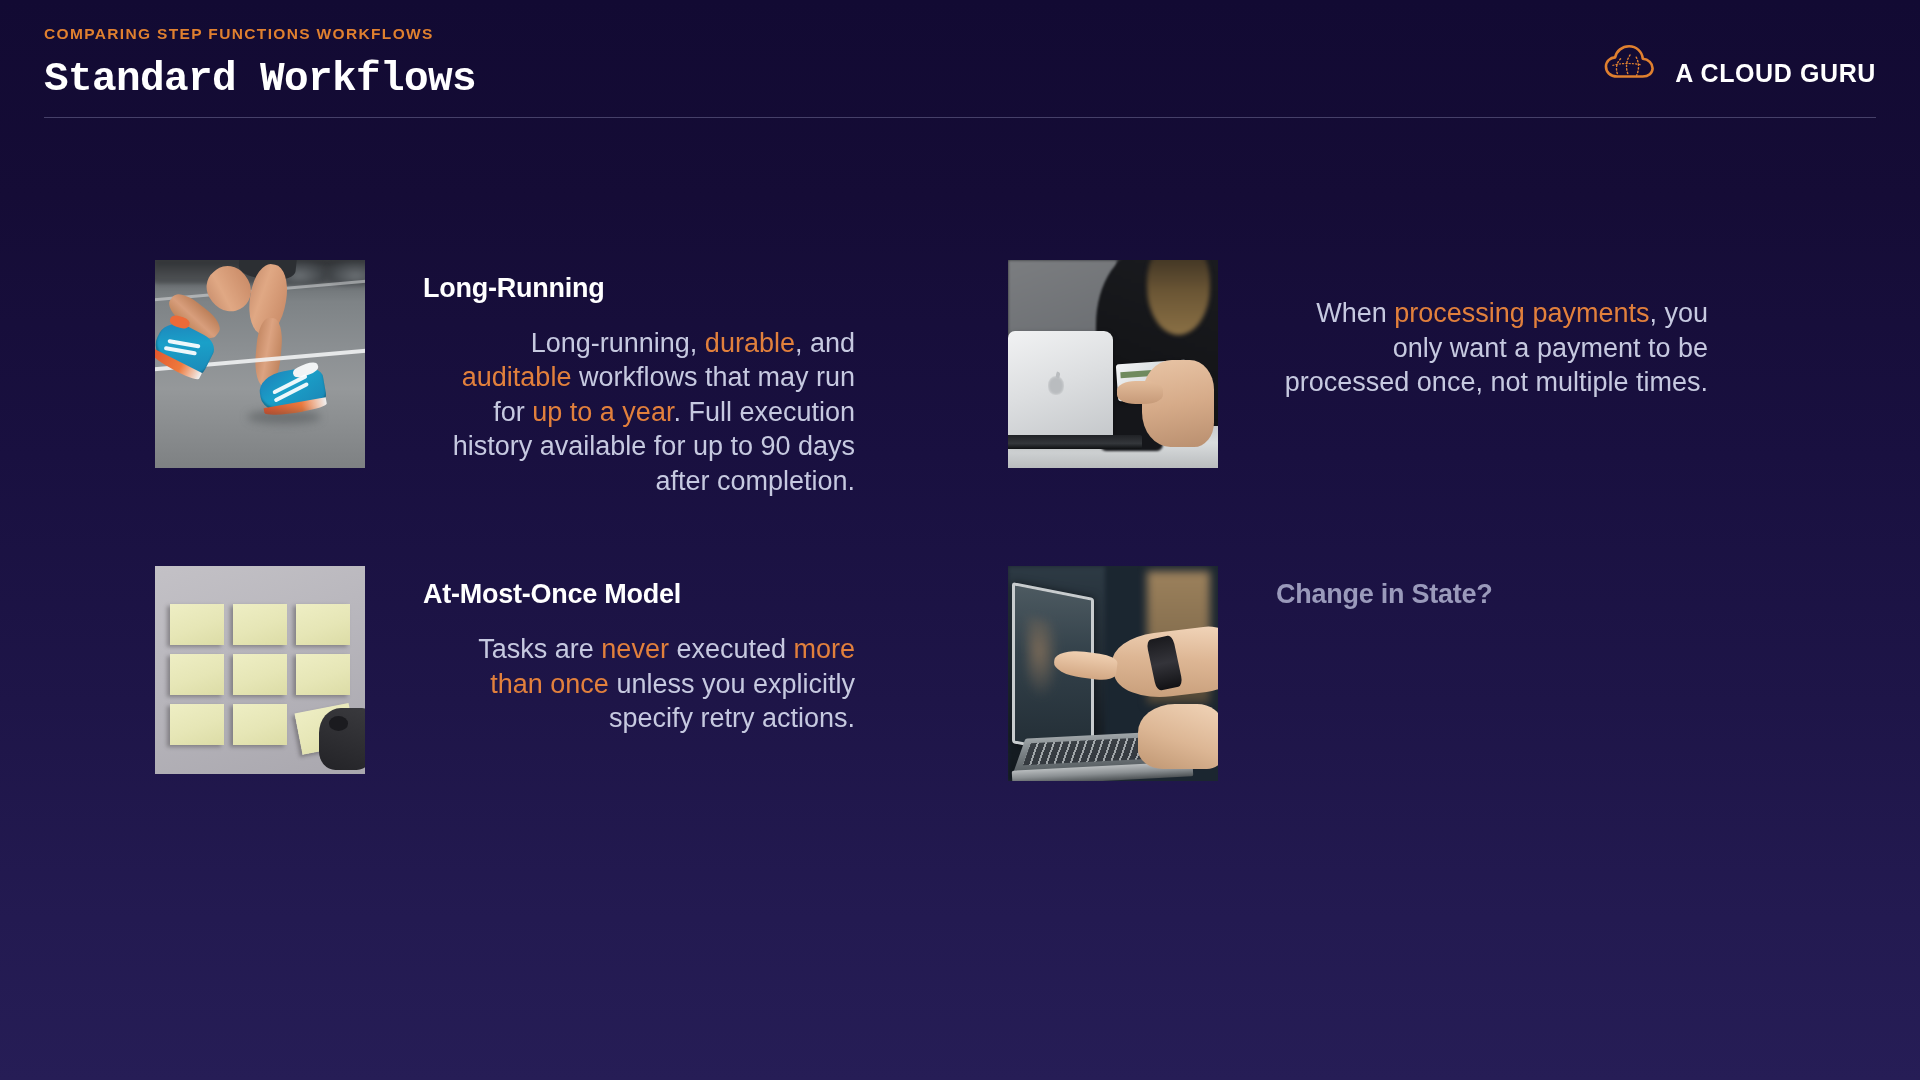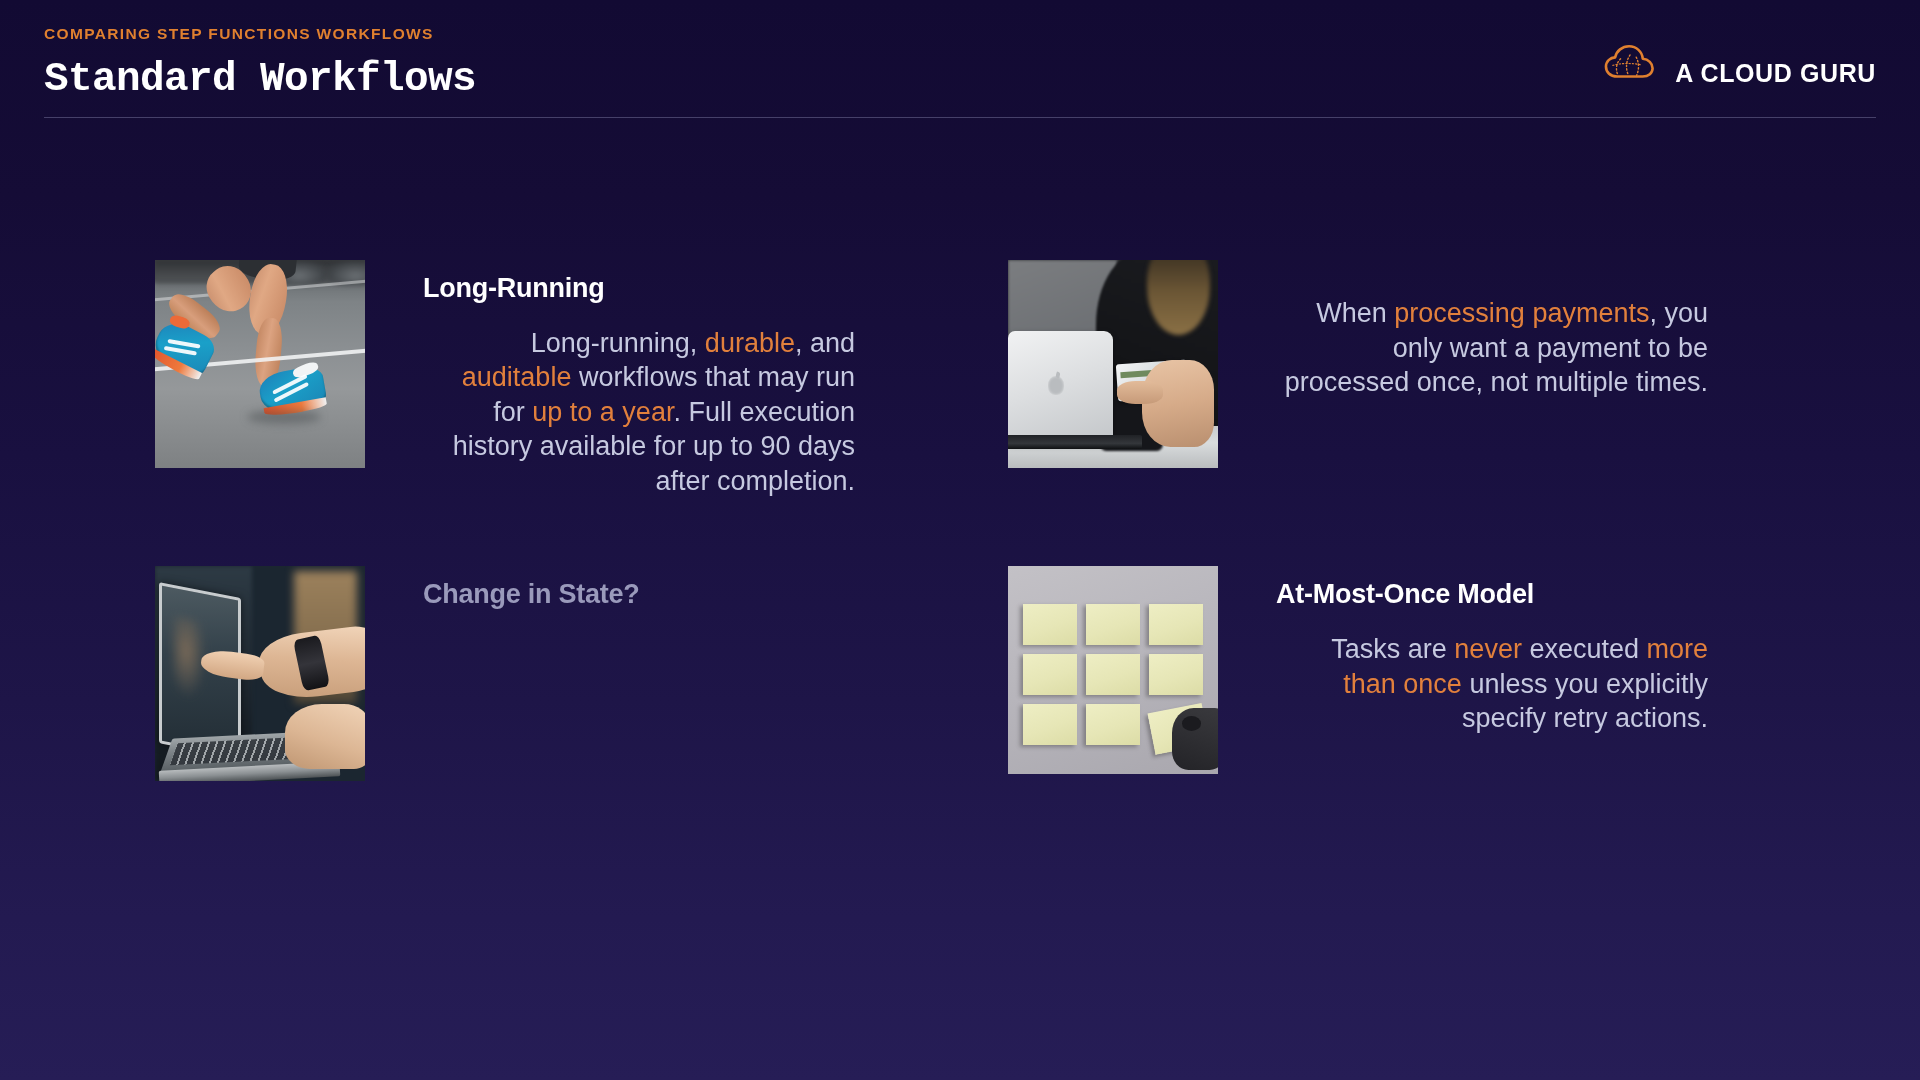--- a/index.html
+++ b/index.html
@@ -525,39 +525,20 @@
           <div class="finger"></div>
         </div>
       </div>
       <div class="card-body">
         <p class="card-text">
           <span>When </span><span class="hl">processing payments</span><span>, you only want a payment to be processed once, not multiple times.</span>
         </p>
       </div>
     </div>
 
-    <div class="card card--notext card--tall">
-      <div class="thumb">
-        <div class="ph-point">
-          <div class="bg-left"></div>
-          <div class="bg-warm"></div>
-          <div class="screen"></div>
-          <div class="keyboard"></div>
-          <div class="base-edge"></div>
-          <div class="armskin"></div>
-          <div class="watch"></div>
-          <div class="pointfinger"></div>
-          <div class="hand2s"></div>
-        </div>
-      </div>
-      <div class="card-body">
-        <div class="card-title muted">Change in State?</div>
-      </div>
-    </div>
-
     <div class="card">
       <div class="thumb">
         <div class="ph-notes">
           <div class="note" style="left:7%;top:18%;width:26%;height:20%;"></div>
           <div class="note" style="left:37%;top:18%;width:26%;height:20%;"></div>
           <div class="note" style="left:67%;top:18%;width:26%;height:20%;"></div>
           <div class="note" style="left:7%;top:42%;width:26%;height:20%;"></div>
           <div class="note" style="left:37%;top:42%;width:26%;height:20%;"></div>
           <div class="note" style="left:67%;top:42%;width:26%;height:20%;"></div>
           <div class="note" style="left:7%;top:66%;width:26%;height:20%;"></div>
@@ -568,14 +549,33 @@
         </div>
       </div>
       <div class="card-body">
         <div class="card-title">At-Most-Once Model</div>
         <p class="card-text">
           <span>Tasks are </span><span class="hl">never</span><span> executed </span><span class="hl">more than once</span><span> unless you explicitly specify retry actions.</span>
         </p>
       </div>
     </div>
 
+    <div class="card card--notext card--tall">
+      <div class="thumb">
+        <div class="ph-point">
+          <div class="bg-left"></div>
+          <div class="bg-warm"></div>
+          <div class="screen"></div>
+          <div class="keyboard"></div>
+          <div class="base-edge"></div>
+          <div class="armskin"></div>
+          <div class="watch"></div>
+          <div class="pointfinger"></div>
+          <div class="hand2s"></div>
+        </div>
+      </div>
+      <div class="card-body">
+        <div class="card-title muted">Change in State?</div>
+      </div>
+    </div>
+
   </div>
 </div>
 
 </body></html>

